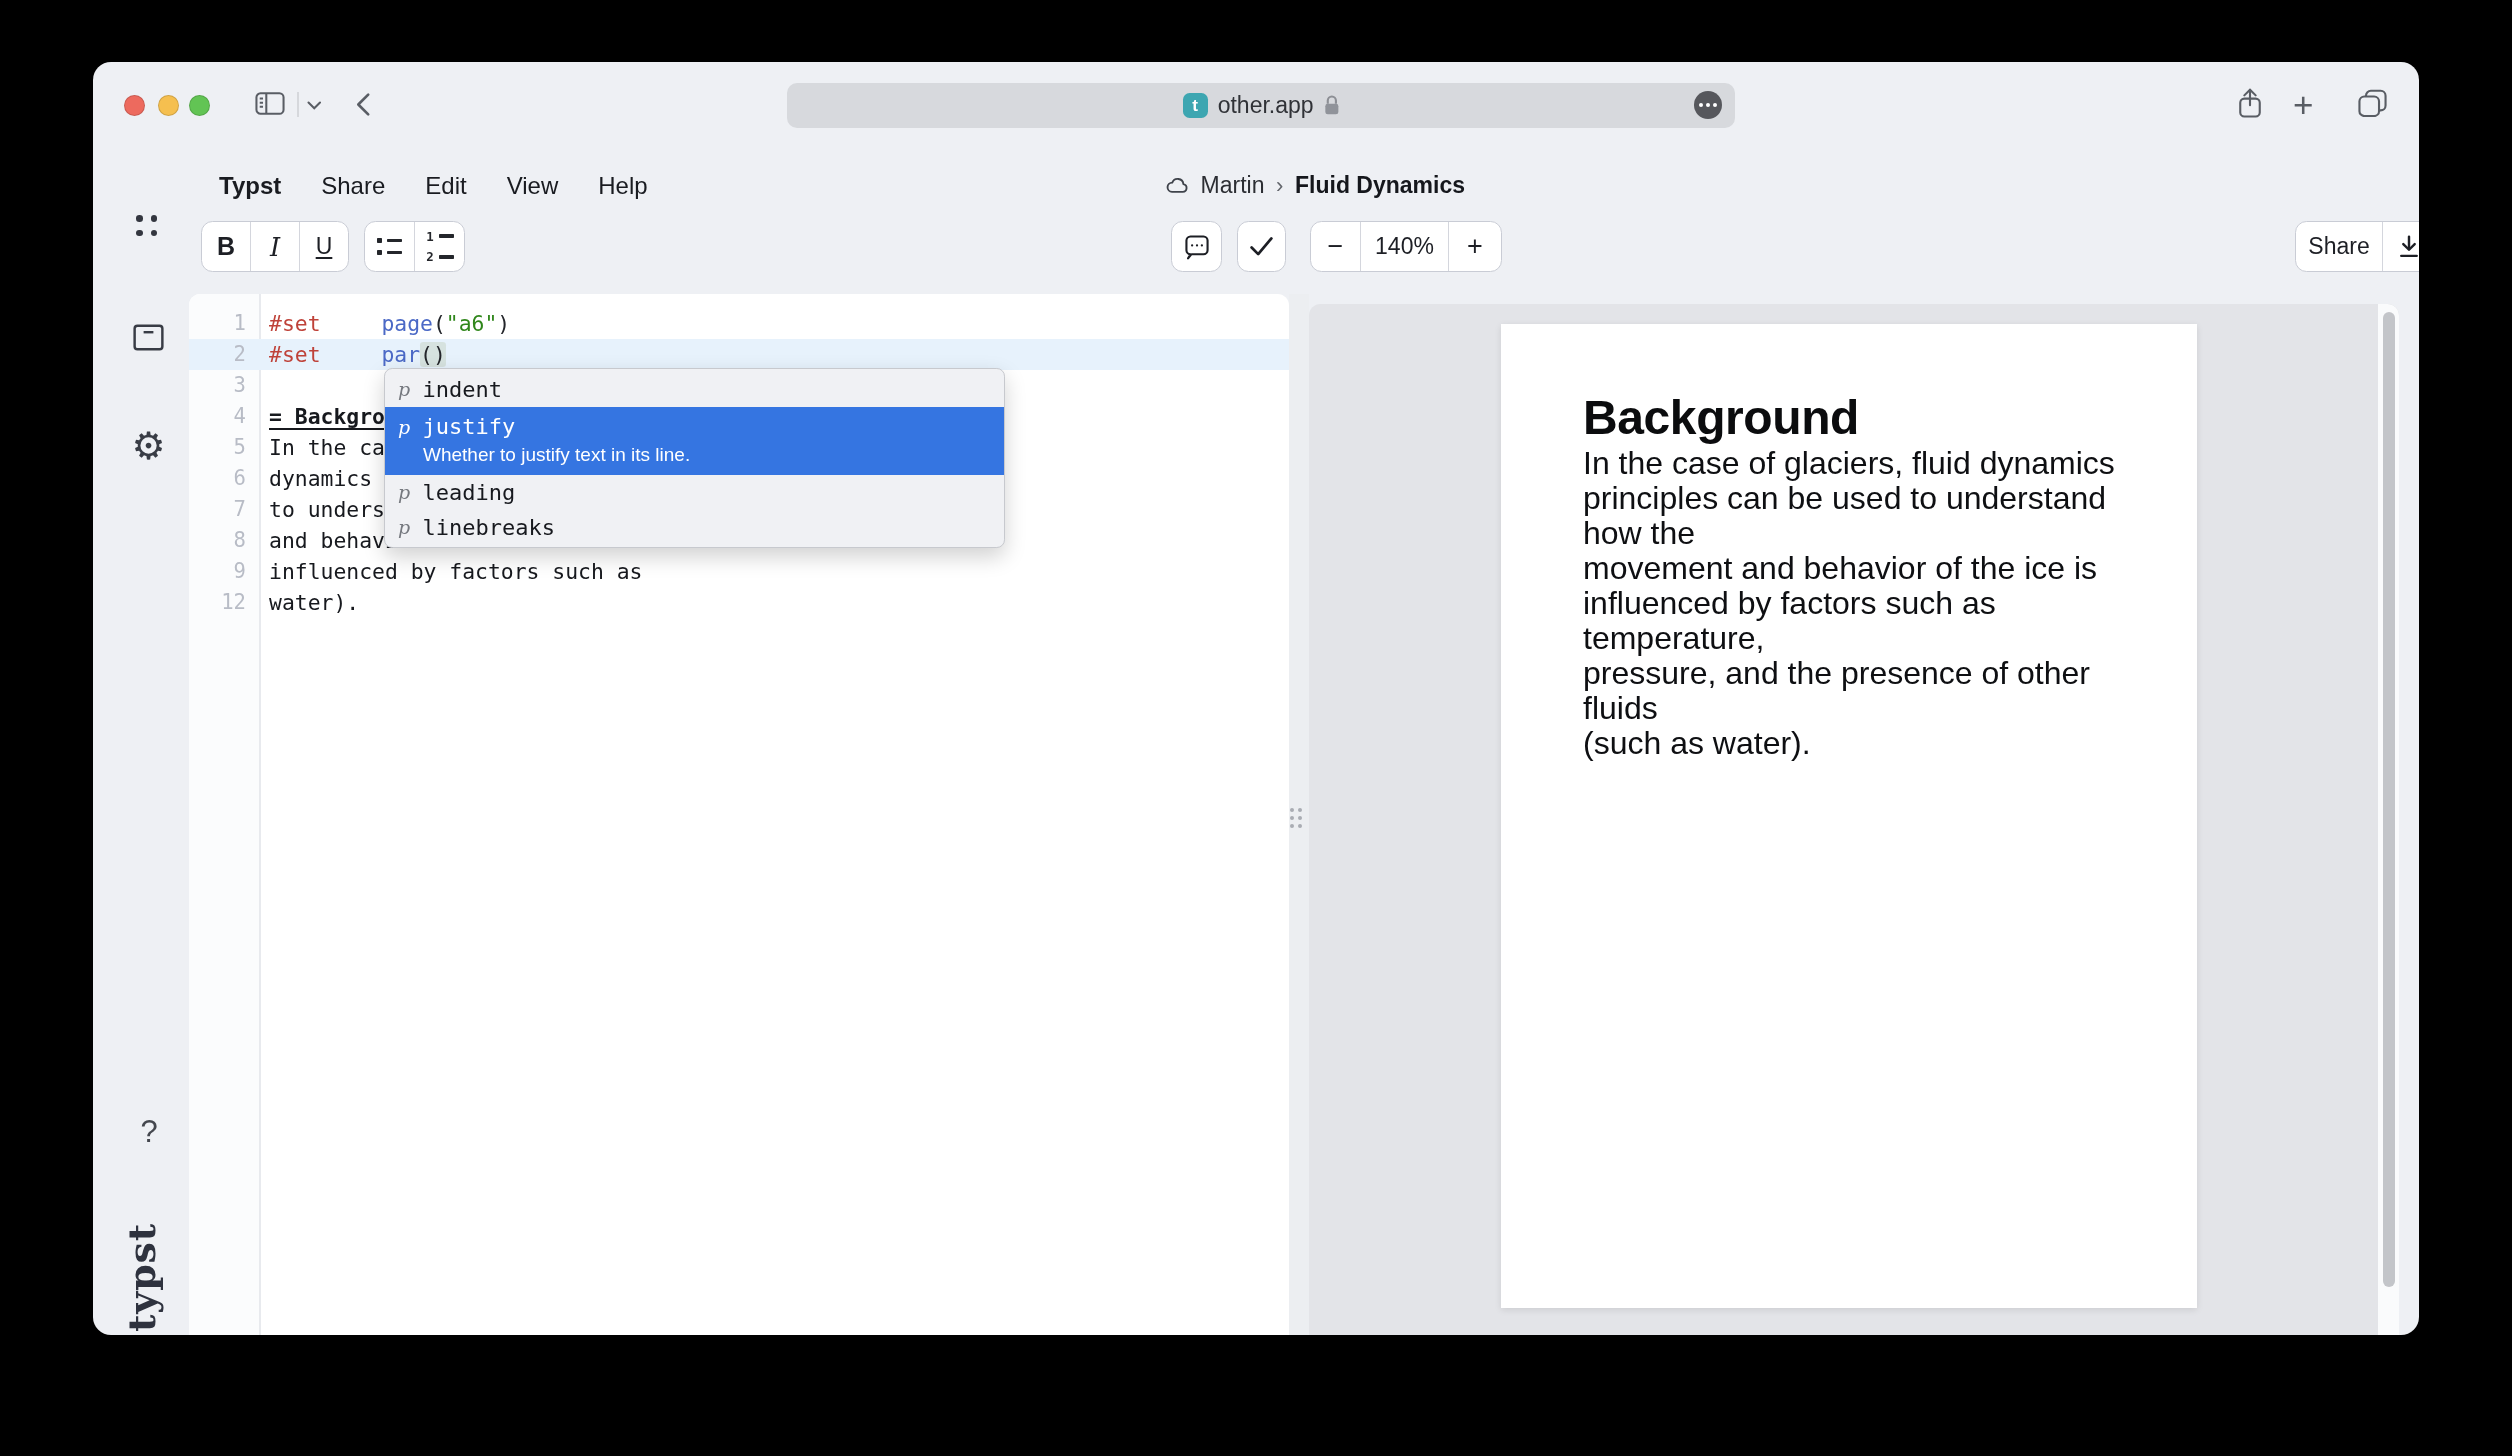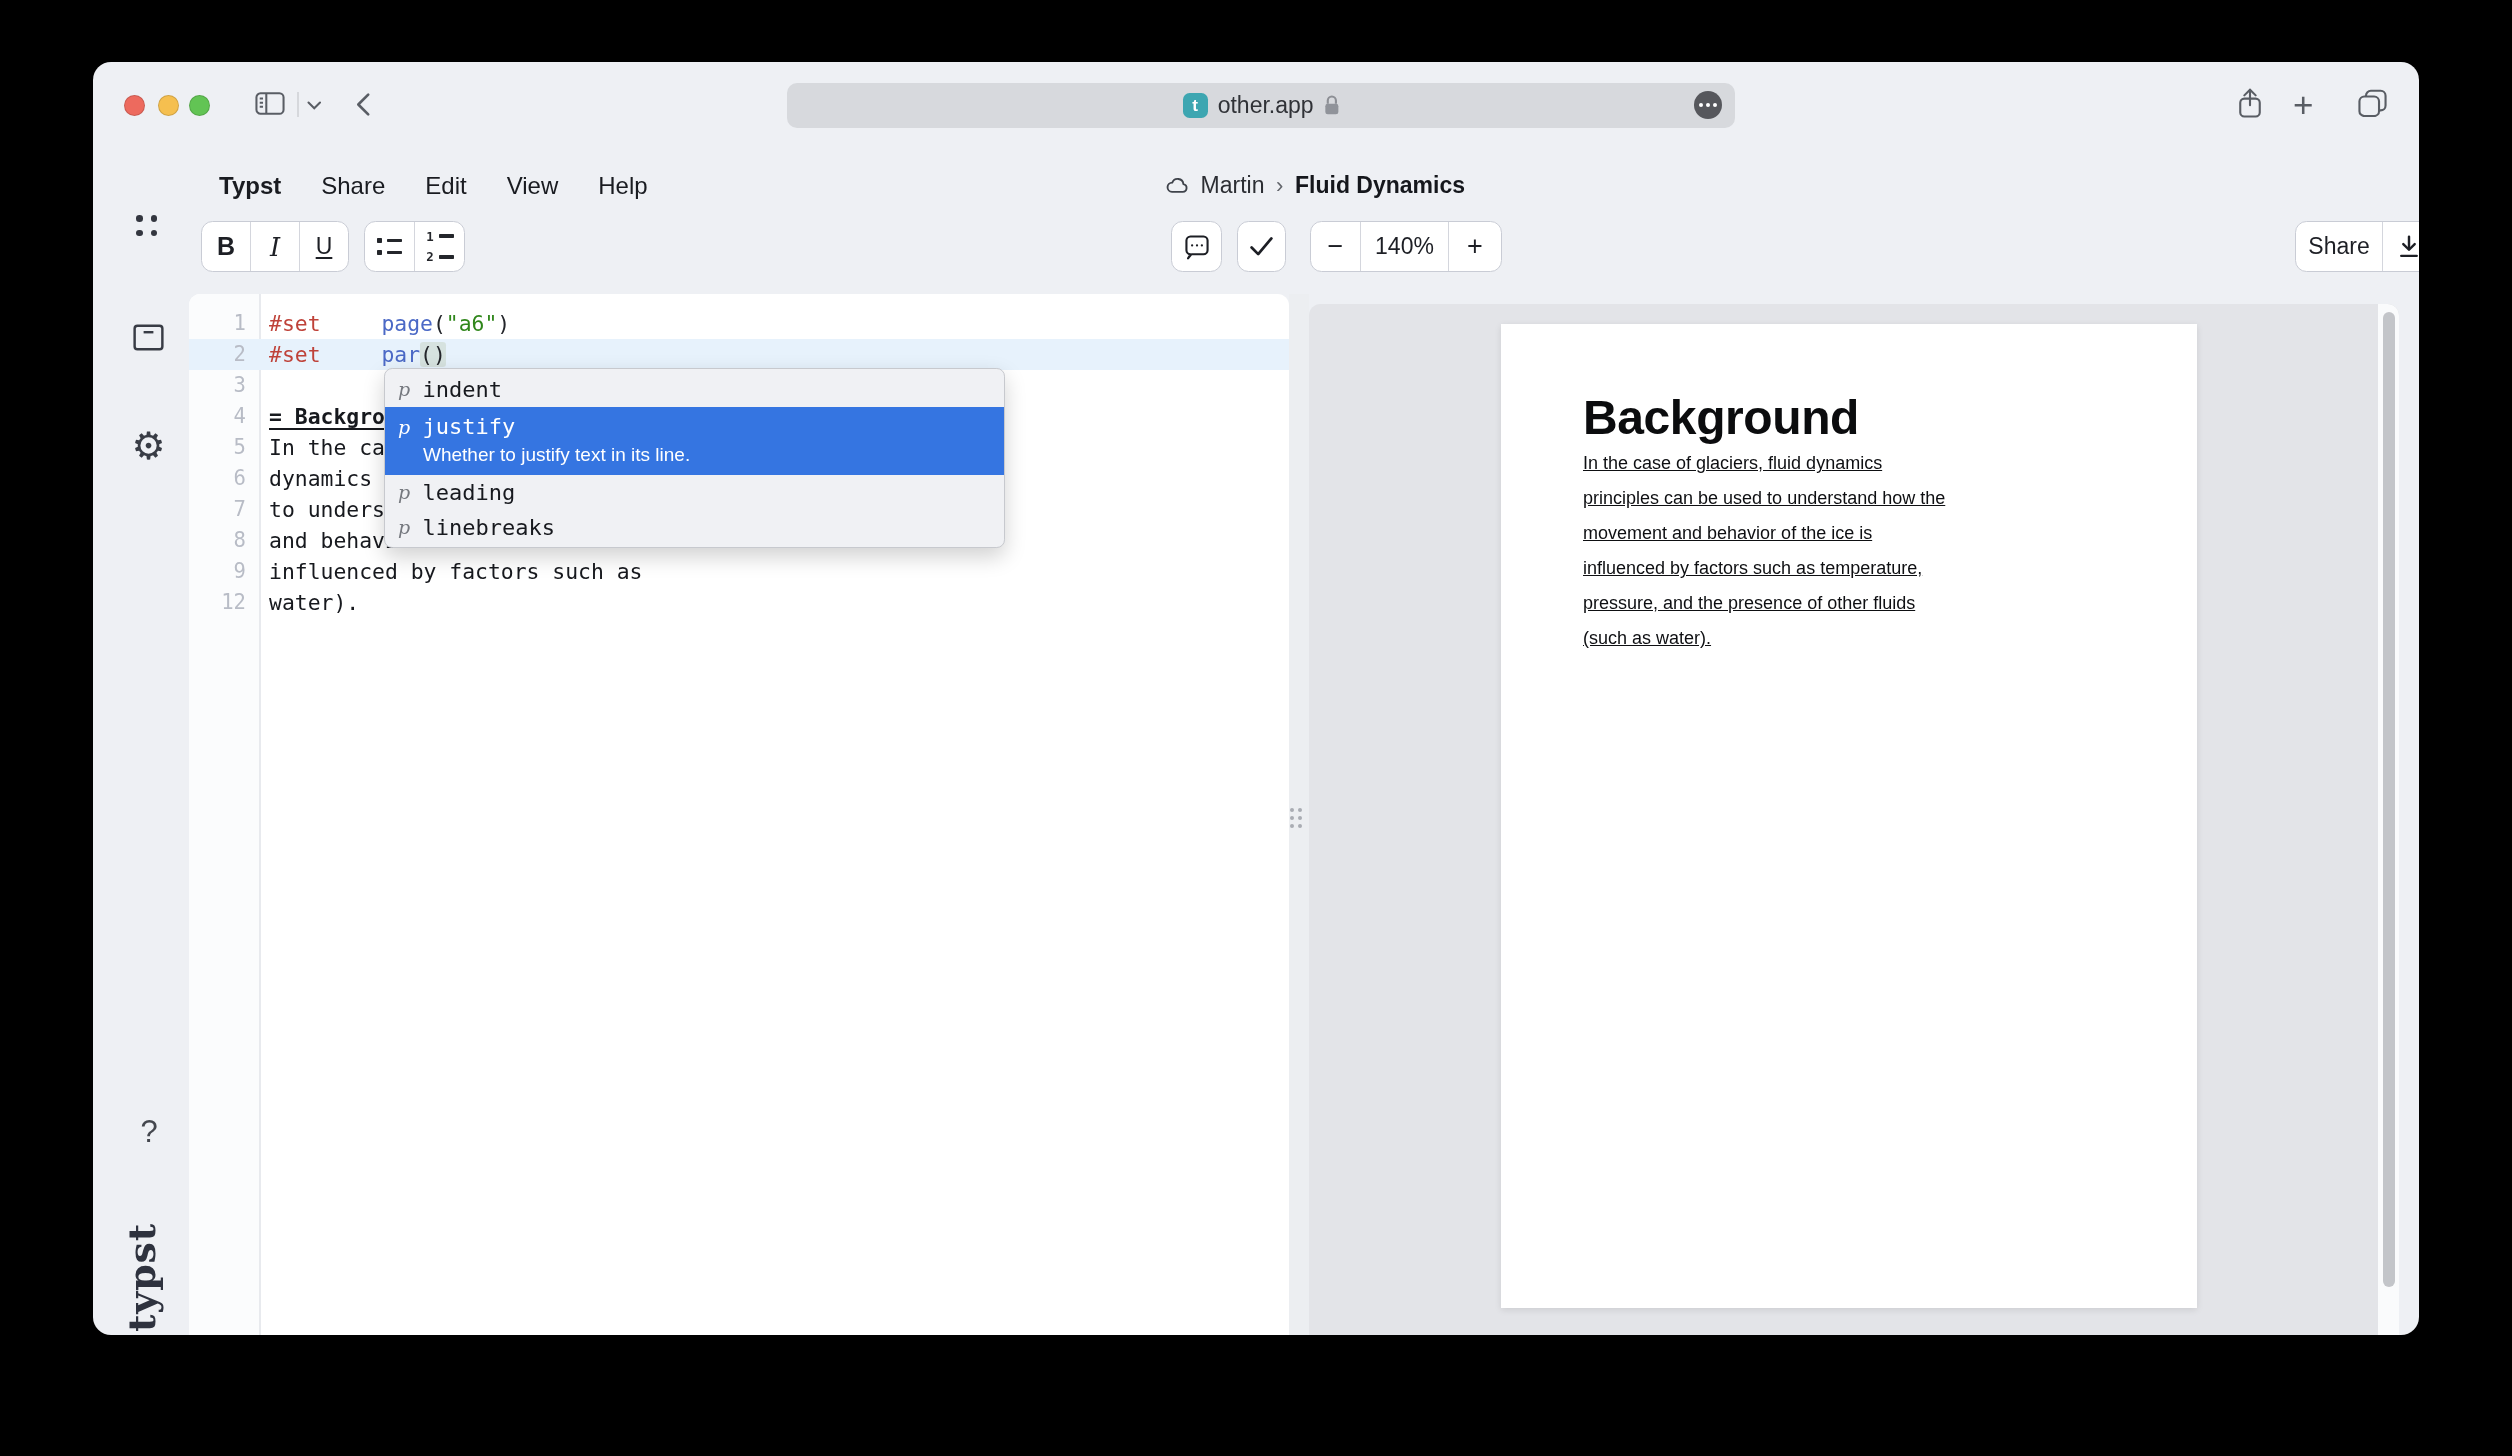--- a/index.html
+++ b/index.html
@@ -93,21 +93,21 @@
   .drag-dots i{width:4.1px;height:4.1px;border-radius:50%;background:#a9acb3;}
 
   
   .preview{position:absolute;left:1216px;top:242px;width:1090px;height:1031px;background:#e3e4e8;
            border-radius:11.5px 11.5px 0 0;overflow:hidden;}
   .scroll-track{position:absolute;right:0;top:0;width:20.6px;height:100%;background:#fafbfc;border-radius:0 11.5px 0 0;}
   .scroll-thumb{position:absolute;right:4.1px;top:8.2px;width:12.4px;height:975px;background:#c3c5c9;border-radius:6.6px;}
   .page{position:absolute;left:192px;top:20px;width:696px;height:984px;background:#fff;
         box-shadow:0 1.6px 6.6px rgba(0,0,0,.10);box-sizing:border-box;padding:73px 82px 0;}
   .page-h1{font-weight:bold;font-size:48px;line-height:41px;margin:0;color:#0b0c0e;letter-spacing:-0.4px;}
-  .page-body{font-size:18px;line-height:35px;margin:8.2px 0 0;color:#0e0f12;text-decoration:underline;}
+  .page-body{font-size:32px;line-height:35px;margin:8.2px 0 0;color:#0e0f12;}
 
   svg{display:block;}
 </style>
 </head>
 <body>
 
 <div class="screen">
   <div class="window">
 
     <span class="tl" style="left:31px;top:33px;background:var(--t-red);"></span>

